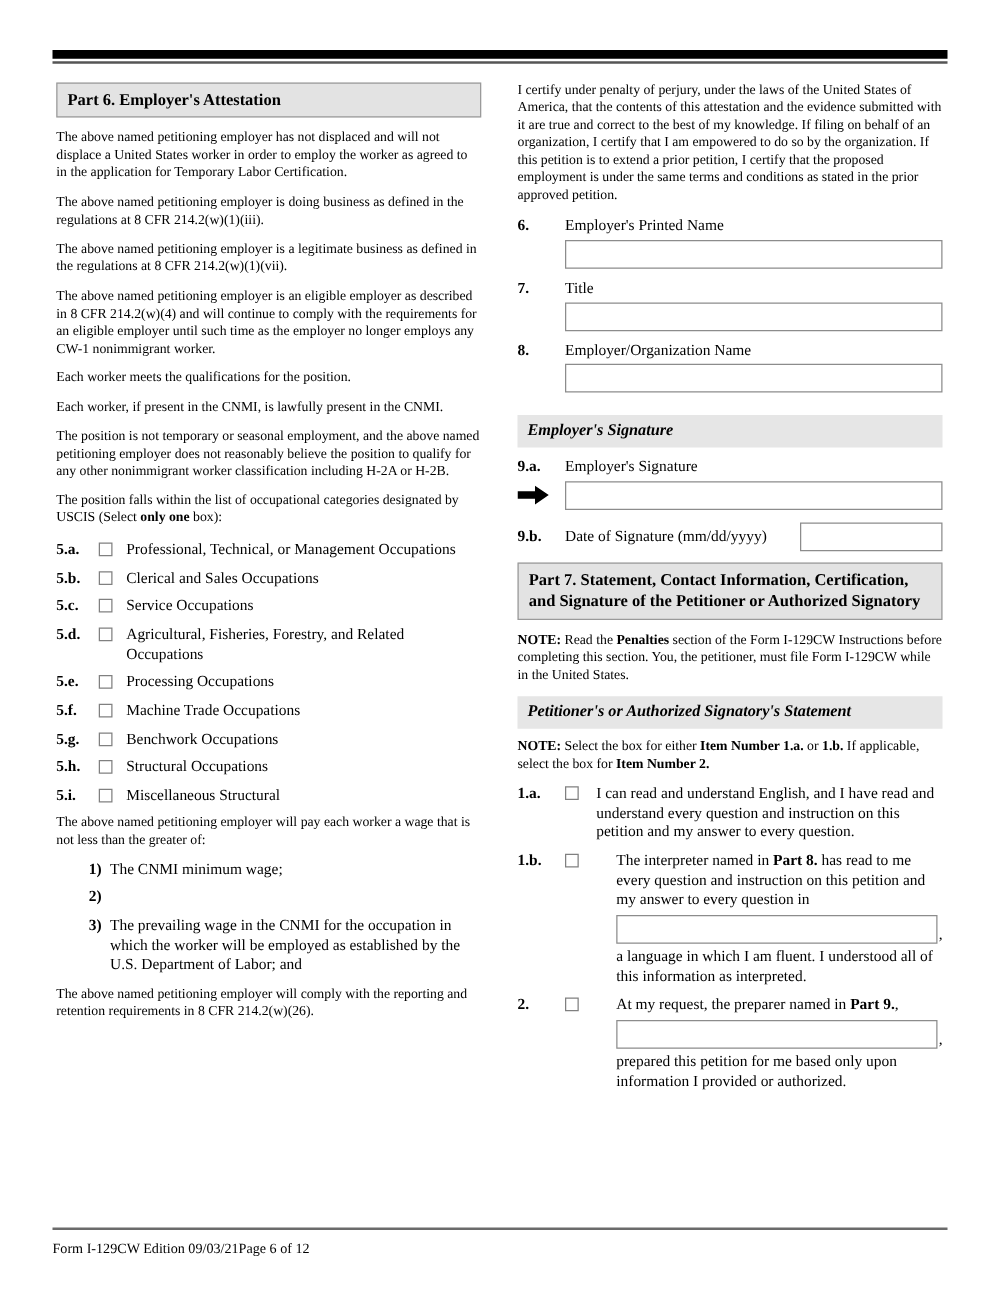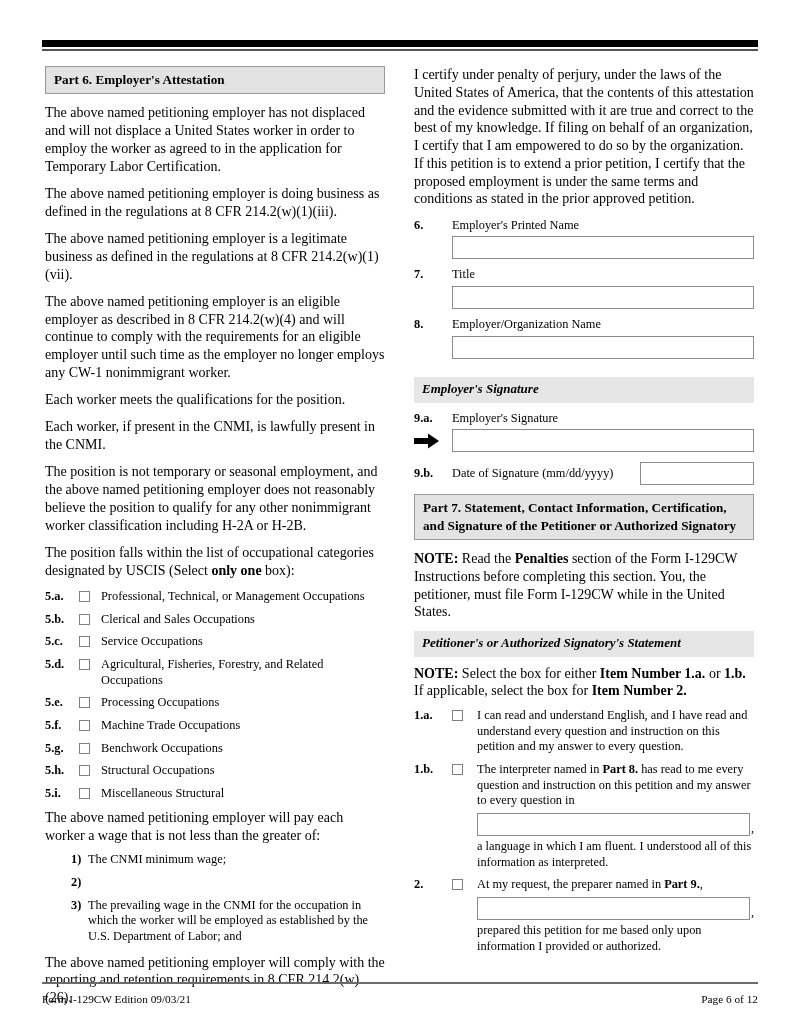--- a/index.html
+++ b/index.html
@@ -67,21 +67,21 @@
     padding: 4px 8px 5px 8px;
     font-weight: bold;
     font-style: italic;
     font-size: 13px;
     line-height: 1.3;
     margin-bottom: 8px;
   }
 
   
   p.body {
-    font-size: 14px;
+    font-size: 11px;
     line-height: 1.27;
     margin: 0 0 9.5px 0;
     text-align: left;
   }
   p.body.tight { margin-bottom: 8px; }
 
   .bold { font-weight: bold; text-align: center; }
 
   
   .cb-row {
@@ -182,38 +182,38 @@
     margin: 4px 0 3px 0;
   }
   .inline-field-wrap .textbox { flex: 1 1 auto; }
   .comma {
     font-size: 12.35px;
     padding-left: 1px;
     line-height: 1;
     padding-bottom: 2px;
   }
 
-  .cb-body-indent { margin-left: 0px; }
+  .cb-body-indent { margin-left: 16px; }
 
   
   .footer-rule {
     position: absolute;
     left: 42px;
     top: 982px;
     width: 716px;
     height: 1.5px;
     background: #6b6b6b;
   }
   .footer {
     position: absolute;
     left: 42px;
     top: 993px;
     width: 716px;
     display: flex;
-    justify-content: space-between;
+    justify-content: flex-start;
     font-size: 11.3px;
   }
 </style>
 </head>
 <body>
 
 <div class="page">
 
   <div class="topbar-wrap">
     <div class="topbar-thick"></div>

